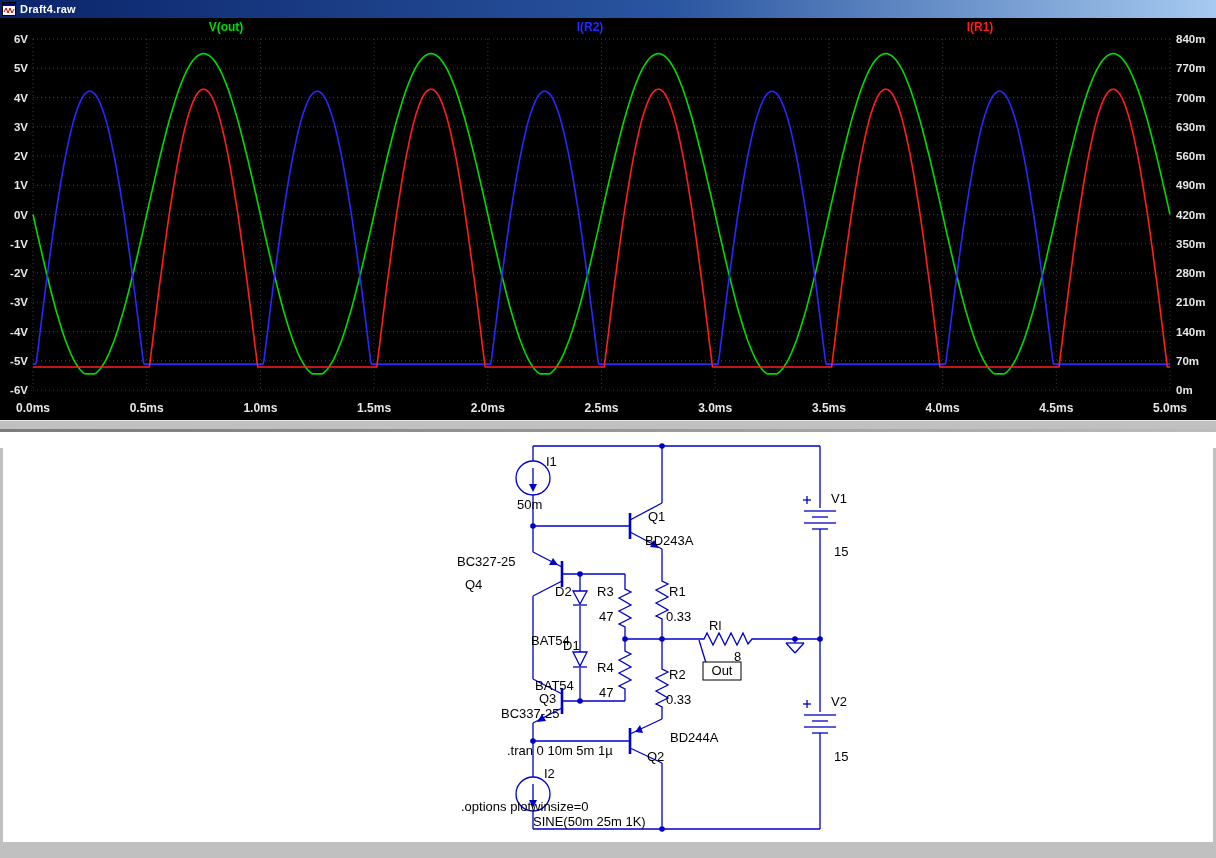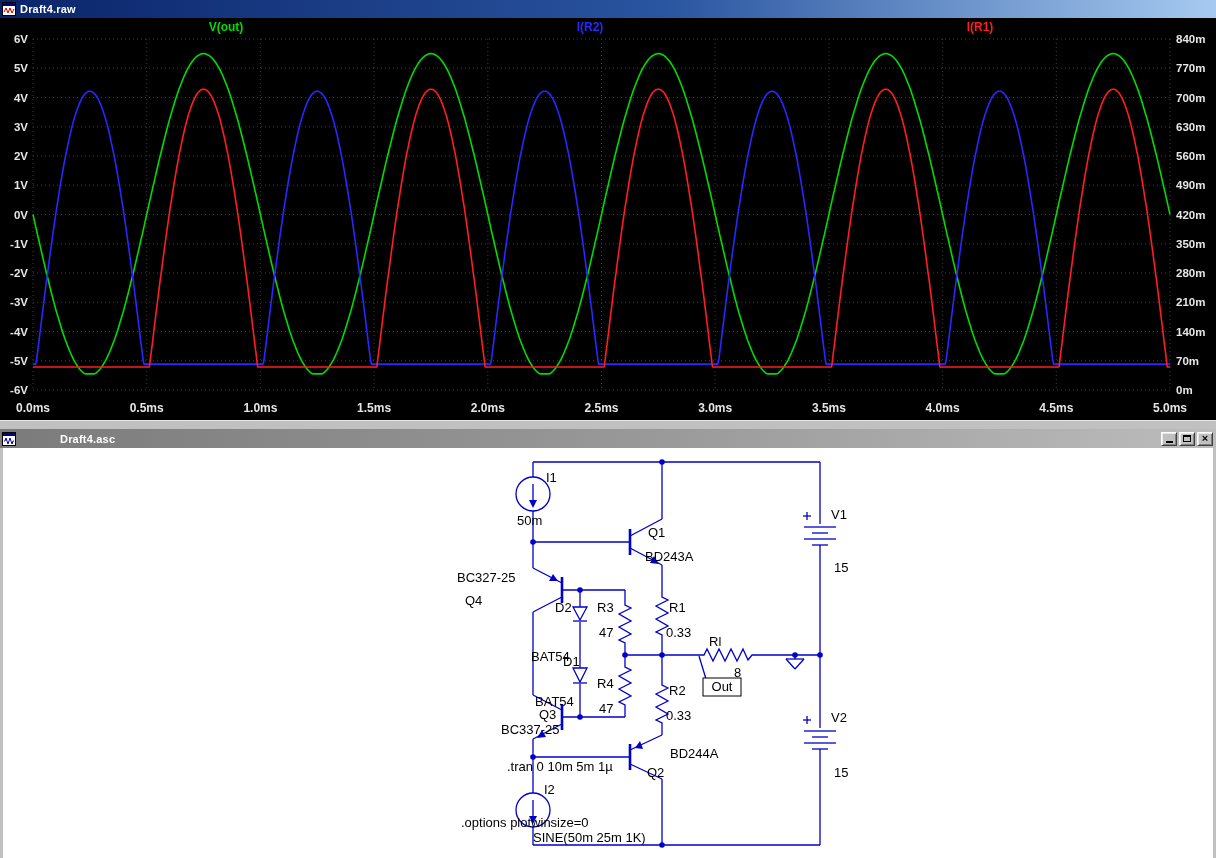--- a/index.html
+++ b/index.html
@@ -21,21 +21,21 @@
   .glyph-max{width:8px;height:7px;border:1px solid #000;border-top:2px solid #000;box-sizing:border-box;}
   .glyph-close{font-size:11px;font-weight:bold;color:#000;line-height:1;}
   
   .plot-area{position:absolute;top:18px;left:0;width:1216px;height:402px;background:#000;}
   #plot-svg{display:block;}
   #plot-svg text{font-family:"Liberation Sans",sans-serif;}
   
   .divider{position:absolute;top:420px;left:0;width:1216px;height:9px;background:#c0c0c0;
            border-top:1px solid #e8e8e8;box-sizing:border-box;}
   
-  .schem-area{position:absolute;top:448px;left:0;width:1216px;height:410px;background:#ffffff;}
+  .schem-area{position:absolute;top:432px;left:0;width:1216px;height:410px;background:#ffffff;}
   .side-border{position:absolute;top:448px;width:3px;height:410px;background:#c0c0c0;}
   .side-border.left{left:0;} .side-border.right{right:0;}
   #schem-svg{display:block;}
   #schem-svg .w{stroke:#0000c8;stroke-width:1.3;fill:none;}
   #schem-svg .bar{stroke:#0000c8;stroke-width:2.6;fill:none;}
   #schem-svg .ah{fill:#0000c8;stroke:none;}
   #schem-svg .dot{fill:#0000c8;stroke:none;}
   #schem-svg text{font-family:"Liberation Sans",sans-serif;font-size:13px;fill:#000;}
   #schem-svg .outbox{fill:#ffffff;stroke:#000;stroke-width:1;}
 </style>

